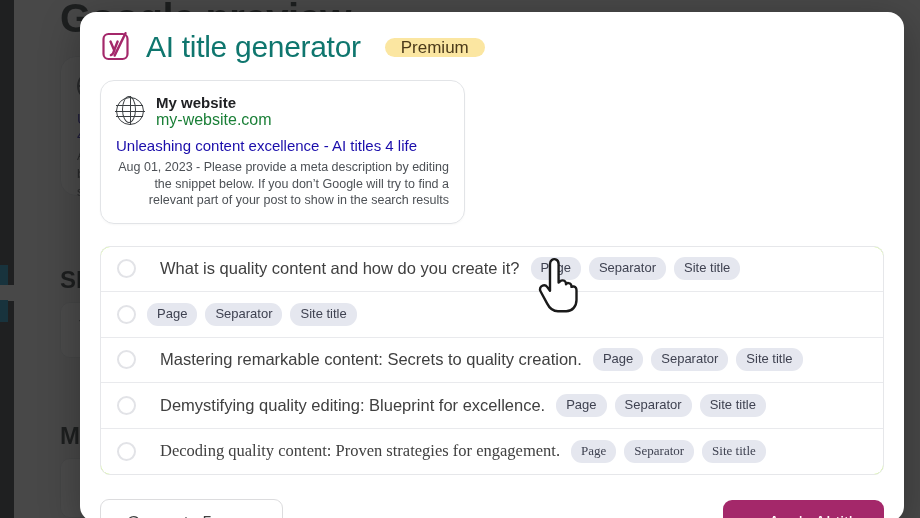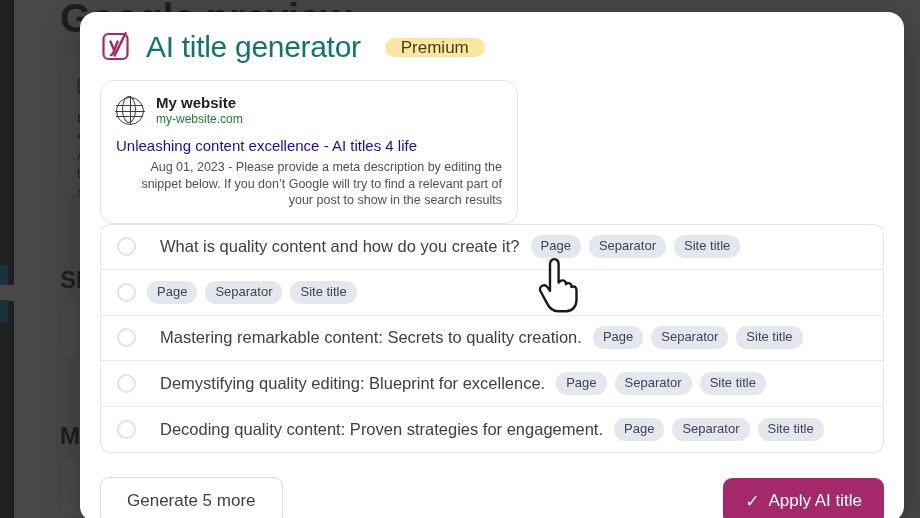--- a/index.html
+++ b/index.html
@@ -46,46 +46,46 @@
   .title-row { display:flex; align-items:center; gap:14px; }
   .yoast-logo { width:32px; height:32px; position:relative; flex:0 0 auto; }
   .modal-title { font-size:30px; font-weight:400; color:#0f766e; letter-spacing:-0.3px; }
   .premium-badge {
     background:#fbe6a1; color:#4b3a1a; font-size:17px; font-weight:400;
     padding:1px 16px; border-radius:20px; margin-left:10px; line-height:1;
   }
 
   
   .preview-card {
-    margin-top:16px; width:418px; background:#fff;
+    margin-top:16px; width:365px; background:#fff;
     border:1px solid #e2e4e7; border-radius:14px;
     padding:13px 15px 14px 15px;
     box-shadow:0 1px 2px rgba(0,0,0,0.03);
   }
   .pc-head { display:flex; align-items:center; gap:12px; }
   .globe { width:28px; height:28px; border:1.6px solid #3c4043; border-radius:50%; position:relative; flex:0 0 auto; }
   .globe:before { content:""; position:absolute; left:50%; top:-1.6px; bottom:-1.6px; border-left:1.6px solid #3c4043; }
   .globe:after  { content:""; position:absolute; top:50%; left:-1.6px; right:-1.6px; border-top:1.6px solid #3c4043; }
   .globe-ell { position:absolute; left:5px; top:-1.6px; width:14px; height:27px; border:1.6px solid #3c4043; border-radius:50%; }
   .globe-h2 { position:absolute; left:-1px; top:7px; width:27px; height:0; border-top:1.3px solid #3c4043; }
   .globe-h3 { position:absolute; left:-1px; top:18px; width:27px; height:0; border-top:1.3px solid #3c4043; }
   .pc-site { font-size:15px; font-weight:700; color:#202124; line-height:17px; }
-  .pc-url { font-size:12px; color:#1a7f37; line-height:15px; margin-top:1px; }
+  .pc-url { font-size:16px; color:#1a7f37; line-height:15px; margin-top:1px; }
   .pc-title { font-size:15px; color:#1a0dab; margin-top:9px; line-height:19px; }
   .pc-desc { font-size:12.5px; color:#4d5156; line-height:16.5px; margin-top:4px;text-align:right; }
 
   
   .titles-list {
-    border:1px solid #e6e7ea; border-radius:10px; overflow:hidden; background:#bef264;text-align:center;
+    margin-top:22px; border:1px solid #e6e7ea; border-radius:10px; overflow:hidden; background:#bef264;text-align:center;
   }
   .title-item {
     display:flex; align-items:center; gap:0;
     padding:0 16px; height:45.5px; border-bottom:1px solid #e9eaed; background:#fff;
   }
-  .title-item:last-child { border-bottom:none; }
+  .title-item:last-child { border-bottom:none;font-family:Liberation Serif, serif; }
   .radio { width:19px; height:19px; border-radius:50%; border:2px solid #e2e3e7; flex:0 0 auto; background:#fff; }
   .title-text { font-size:16.5px; color:#404040; margin-left:24px; white-space:nowrap; }
   .tags { display:flex; gap:8px; margin-left:11px; }
   .tag {
     background:#e5e7ef; color:#3f4251; font-size:13px;
     padding:4px 10px; border-radius:11px; line-height:1.15; white-space:nowrap;
   }
 
   
   .footer { display:flex; align-items:center; justify-content:space-between; margin-top:24px; }

